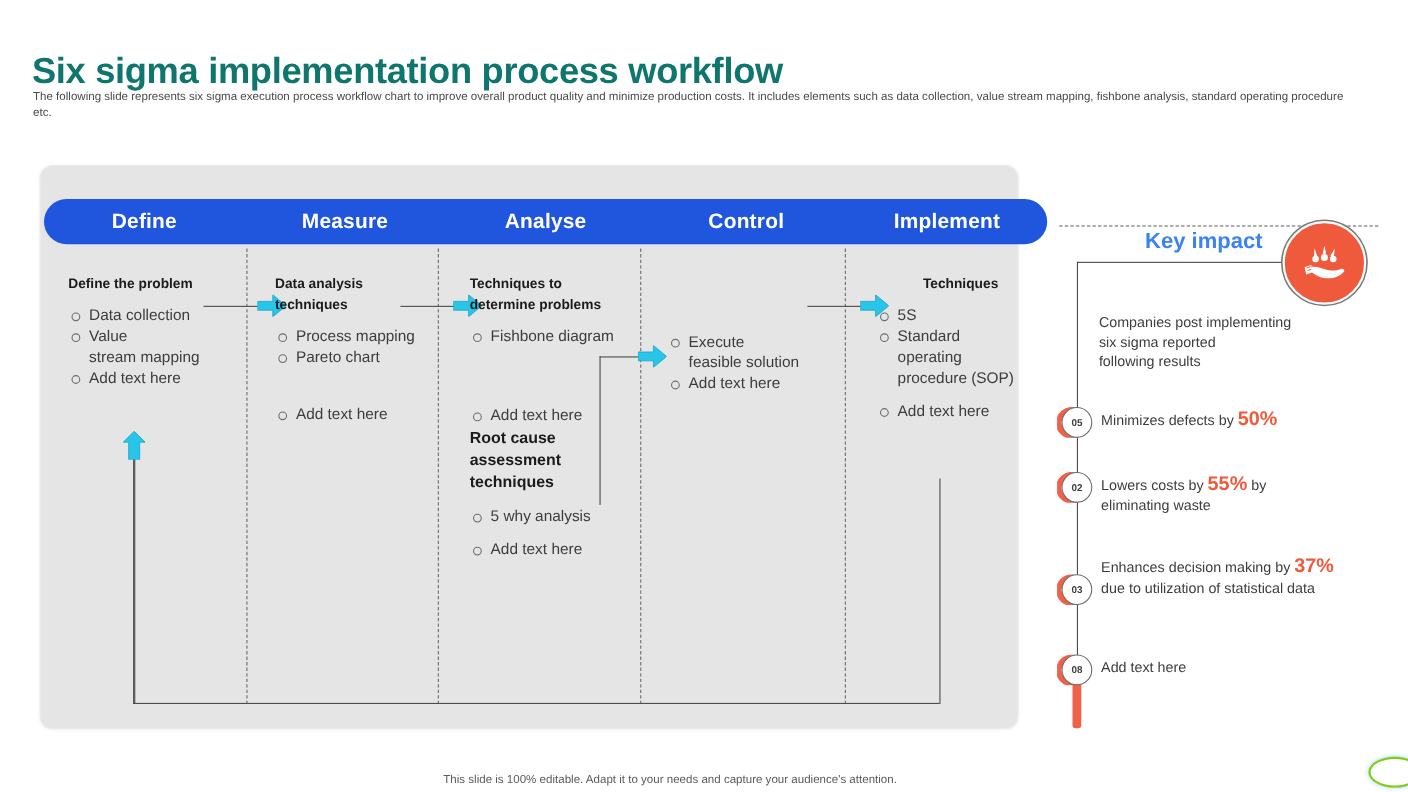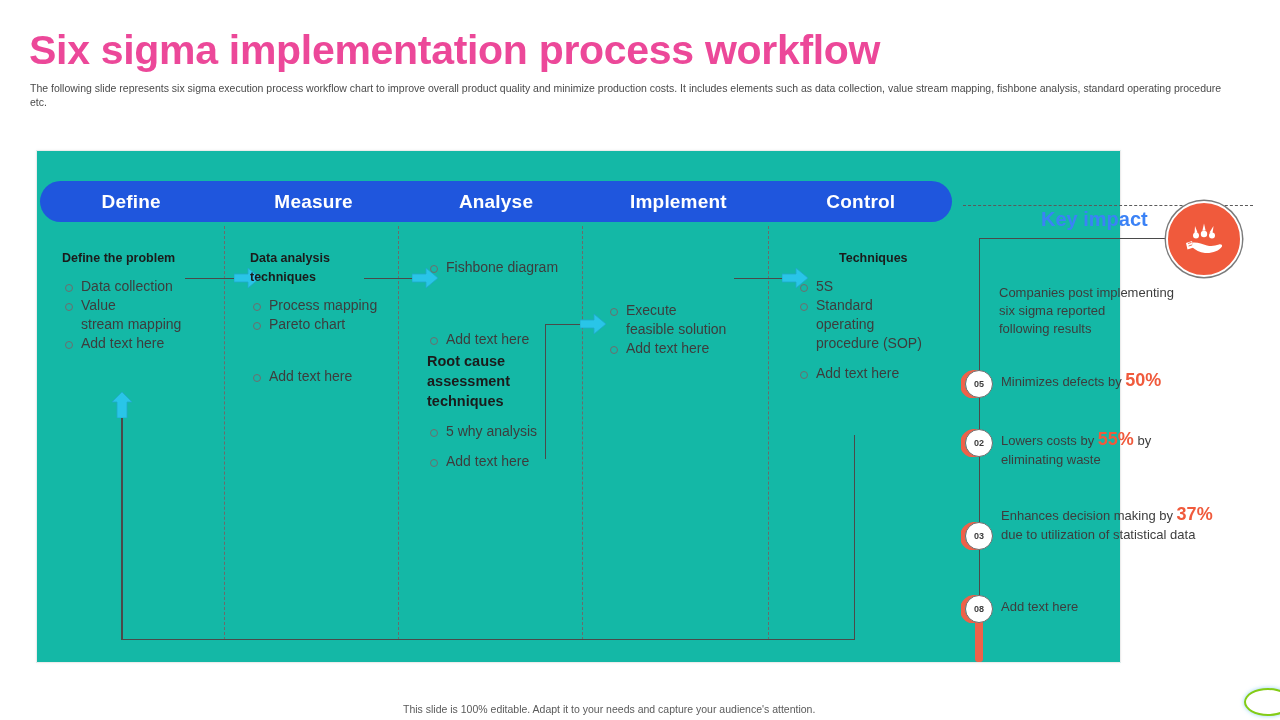--- a/index.html
+++ b/index.html
@@ -6,37 +6,37 @@
   html, body {
     width: 1280px; height: 720px;
     background: #ffffff;
     font-family: "Liberation Sans", sans-serif;
     overflow: hidden;
   }
   .slide { position: relative; width: 1280px; height: 720px; background: #fff; }
 
   
   .page-title {
-    position: absolute; left: 29px; top: 27px;
-    font-size: 41px; font-weight: 700; color: #ec4899;
+    position: absolute; left: 29px; top: 45px;
+    font-size: 33px; font-weight: 700; color: #0f766e;
     letter-spacing: -0.3px;
     font-family: "Liberation Sans", sans-serif;
   }
   .page-subtitle {
     position: absolute; left: 30px; top: 81px; width: 1210px;
     font-size: 10.5px; line-height: 14px; color: #4a4a4a;
     font-family: "Liberation Sans", sans-serif;
   }
 
   
   .card {
     position: absolute; left: 36px; top: 150px;
-    width: 1085px; height: 513px;
-    background: #14b8a6; border: 1px solid #ececec;
-    border-radius: 1px;
+    width: 890px; height: 513px;
+    background: #e5e5e5; border: 1px solid #ececec;
+    border-radius: 12px;
     box-shadow: 0 0 3px rgba(0,0,0,0.05);
   }
 
   
   .phase-bar {
     position: absolute; left: 3px; top: 30px;
     width: 912px; height: 41px;
     background: #1f56dd; border-radius: 21px;
     display: flex; align-items: center;
   }
@@ -182,22 +182,22 @@
 
   <div class="page-title">Six sigma implementation process workflow</div>
   <div class="page-subtitle">The following slide represents six sigma execution process workflow chart to improve overall product quality and minimize production costs. It includes elements such as data collection, value stream mapping, fishbone analysis, standard operating procedure etc.</div>
 
   <div class="card">
 
     <div class="phase-bar">
       <div class="phase">Define</div>
       <div class="phase">Measure</div>
       <div class="phase">Analyse</div>
+      <div class="phase">Control</div>
       <div class="phase">Implement</div>
-      <div class="phase">Control</div>
     </div>
 
     <div class="colsep" style="left:187px;"></div>
     <div class="colsep" style="left:361px;"></div>
     <div class="colsep" style="left:545px;"></div>
     <div class="colsep" style="left:731px;"></div>
 
     <div class="bracket-bottom"></div>
     <div class="bracket-left"></div>
     <div class="bracket-right"></div>
@@ -236,20 +236,24 @@
         <div class="bullet">Add text here</div>
       </div>
     </div>
 
     <div class="connector-h" style="left:327px; top:127px; width:52px;"></div>
     <svg class="arrow-right" style="left:375px; top:117px;" viewBox="0 0 26 20">
       <path d="M0 6 L14 6 L14 0 L26 10 L14 20 L14 14 L0 14 Z" fill="#29c5e8" stroke="#1fa9c9" stroke-width="0.8"></path>
     </svg>
 
     <div class="col" style="left:390px; top:98px; width:165px;">
+      <div class="col-head">
+        <span>Techniques to</span><br>
+        <span>determine problems</span>
+      </div>
       <div class="bullets">
         <div class="bullet">Fishbone diagram</div>
         <div class="spacer-lg"></div>
         <div class="spacer-md"></div>
         <div class="bullet">Add text here</div>
         <div class="subhead">
           <span>Root cause</span><br>
           <span>assessment</span><br>
           <span>techniques</span>
         </div>

